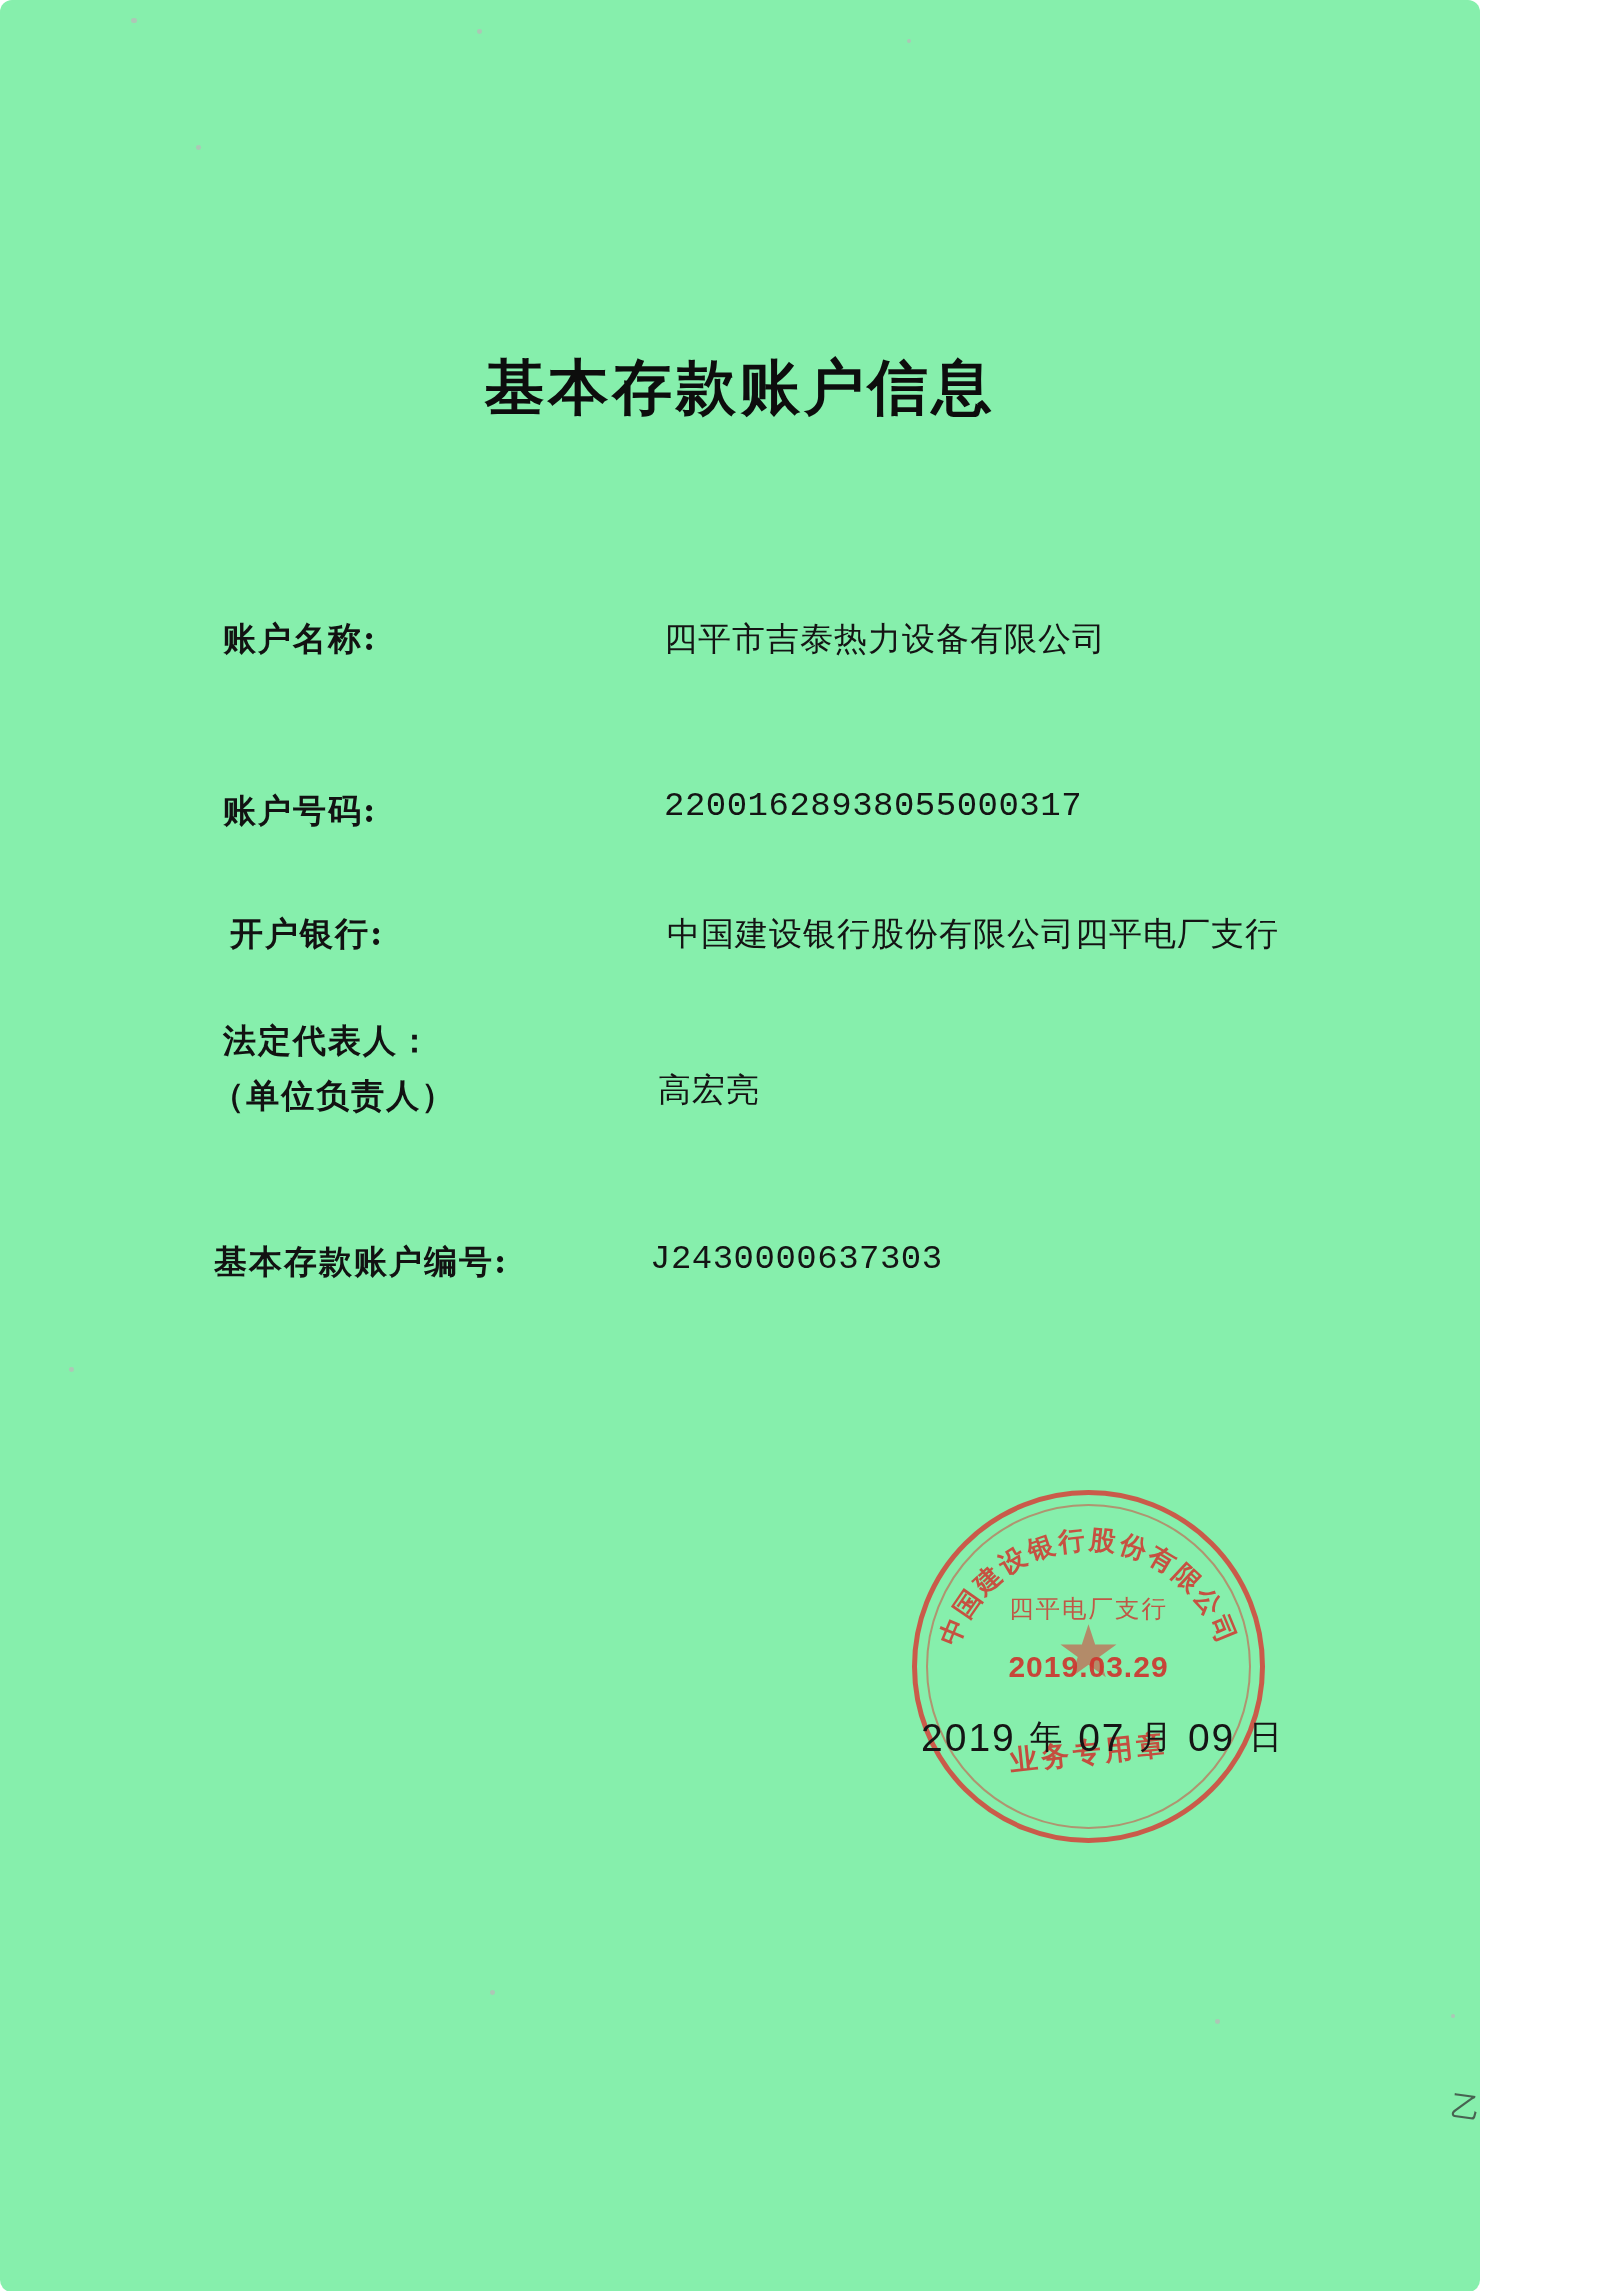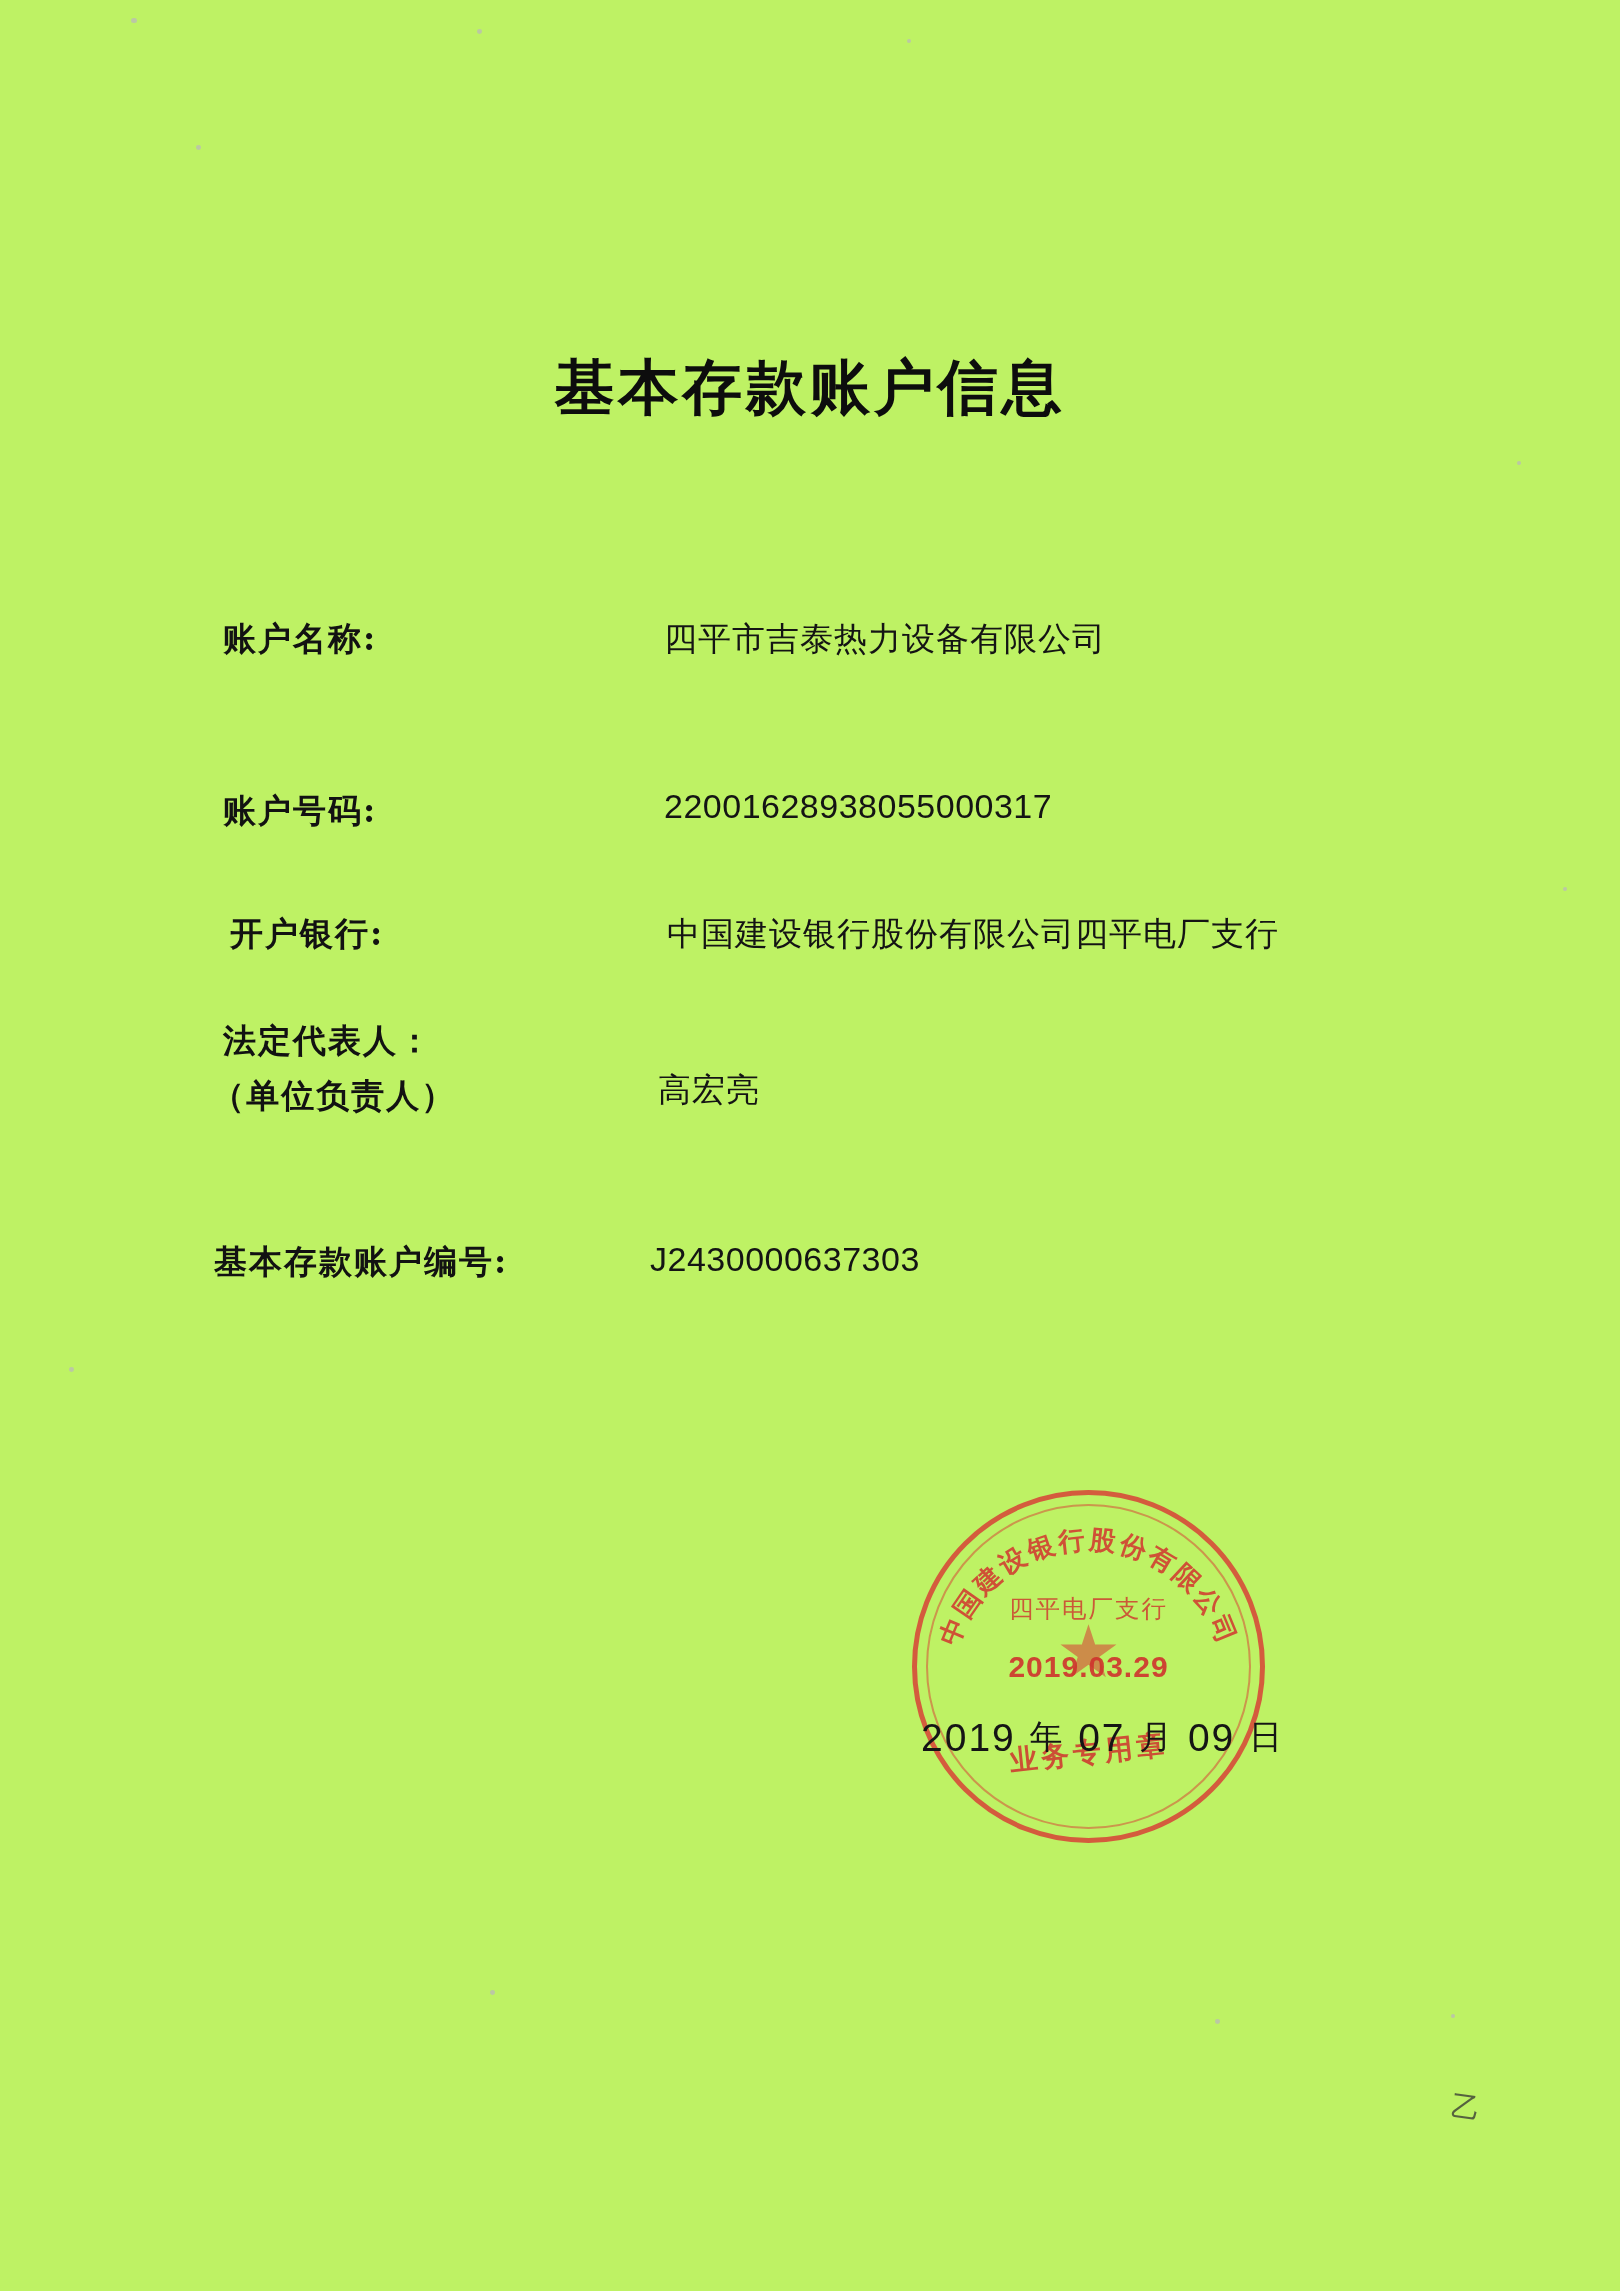--- a/index.html
+++ b/index.html
@@ -6,24 +6,25 @@
     margin: 0;
     padding: 0;
     background: #ffffff;
   }
   body {
     font-family: "Liberation Serif", "DejaVu Serif", serif;
     color: #111111;
   }
   .page {
     position: relative;
-    width: 1620px;
+    width: 1480px;
     height: 2292px;
-    background: #bef264;
+    background: #86efac;
     overflow: hidden;
+    border-radius: 12px;
   }
   
   .speckle {
     position: absolute;
     background: #b9b9b9;
     border-radius: 50%;
     opacity: 0.75;
   }
   .doc-title {
     position: absolute;
@@ -52,21 +53,21 @@
   }
   .field-value {
     font-family: "DejaVu Serif", "Liberation Serif", serif;
     font-size: 33px;
     font-weight: 400;
     color: #141414;
     letter-spacing: 1px;
     white-space: pre;
   }
   .value-num {
-    font-family: Liberation Sans, sans-serif;
+    font-family: Liberation Mono, monospace;
     font-size: 34px;
     letter-spacing: 0.5px;
     font-weight: 400;
   }
 
   
   #f-name       { top: 617px;  left: 223px; }
   #f-name .field-value  { position: absolute; left: 441px; top: 0; }
 
   #f-account    { top: 789px;  left: 223px; }

